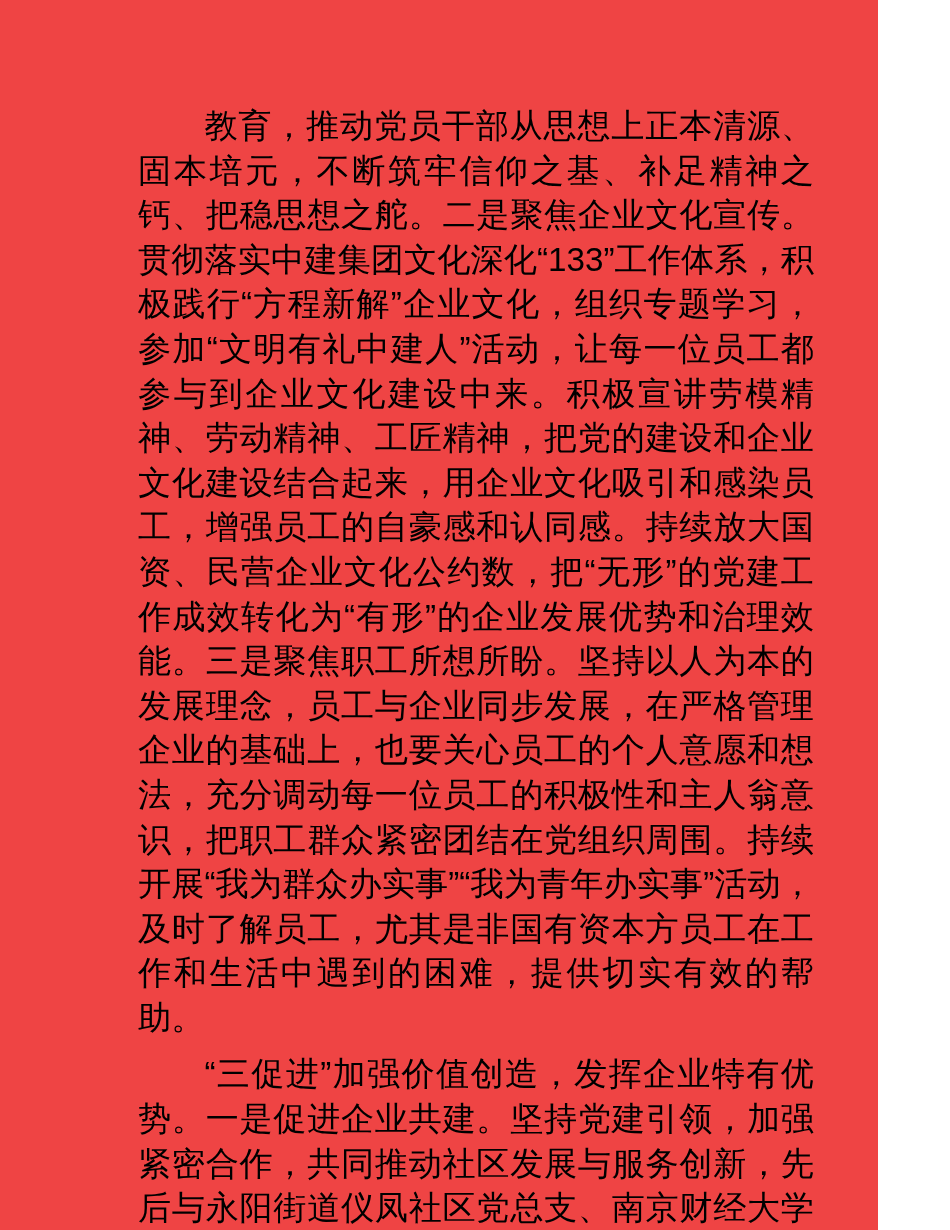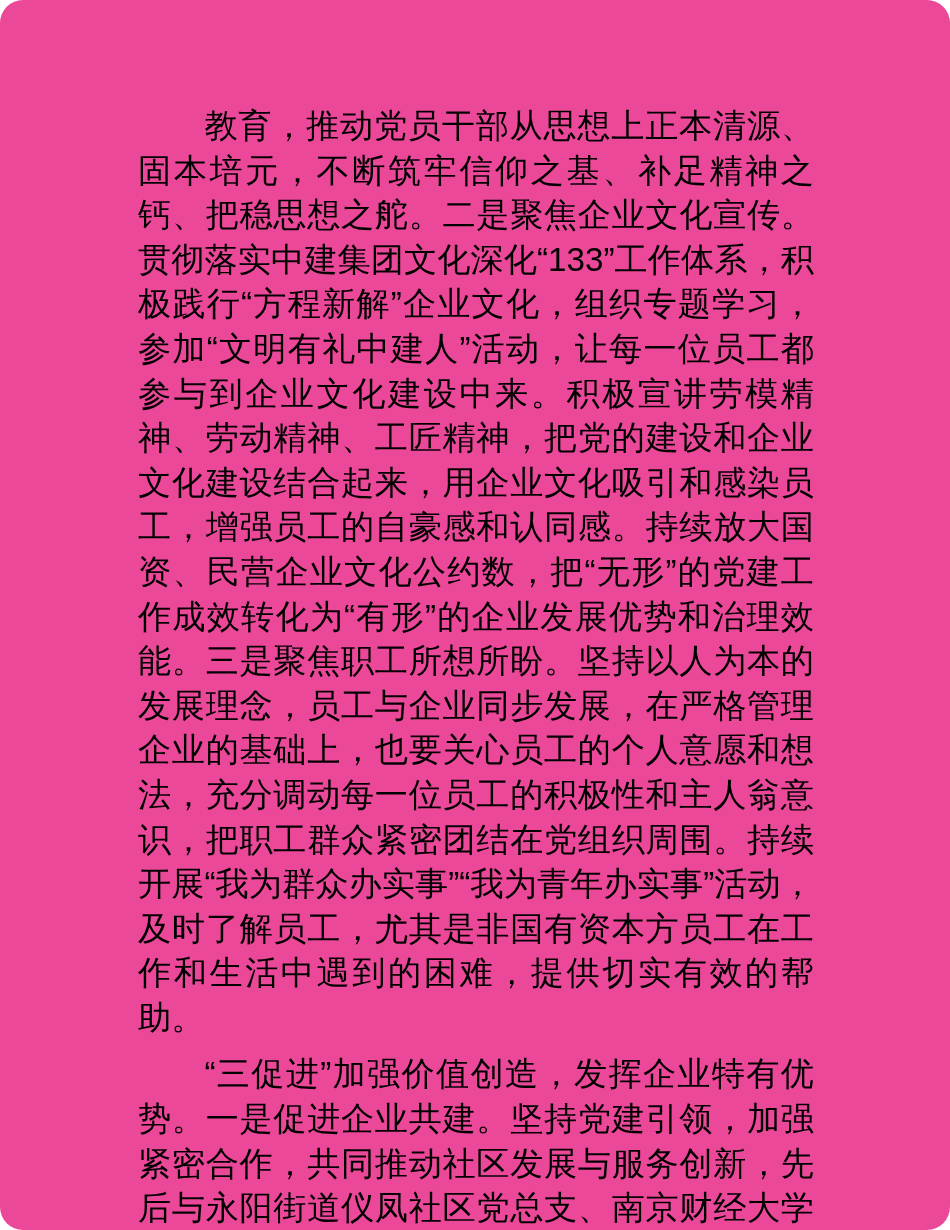--- a/index.html
+++ b/index.html
@@ -5,26 +5,25 @@
   html, body {
     margin: 0;
     padding: 0;
     background: #ffffff;
   }
   body {
     font-family: "Liberation Sans", "DejaVu Sans", sans-serif;
   }
   .page {
     position: relative;
-    width: 950px;
+    width: 878px;
     height: 1230px;
-    background: #ec4899;
+    background: #ef4444;
     overflow: hidden;
     box-sizing: border-box;
-    border-radius: 23px;
   }
   .doc-body {
     position: absolute;
     left: 138px;
     top: 104px;
     width: 676px;
   }
   .para {
     margin: 0;
     font-size: 33.2px;

